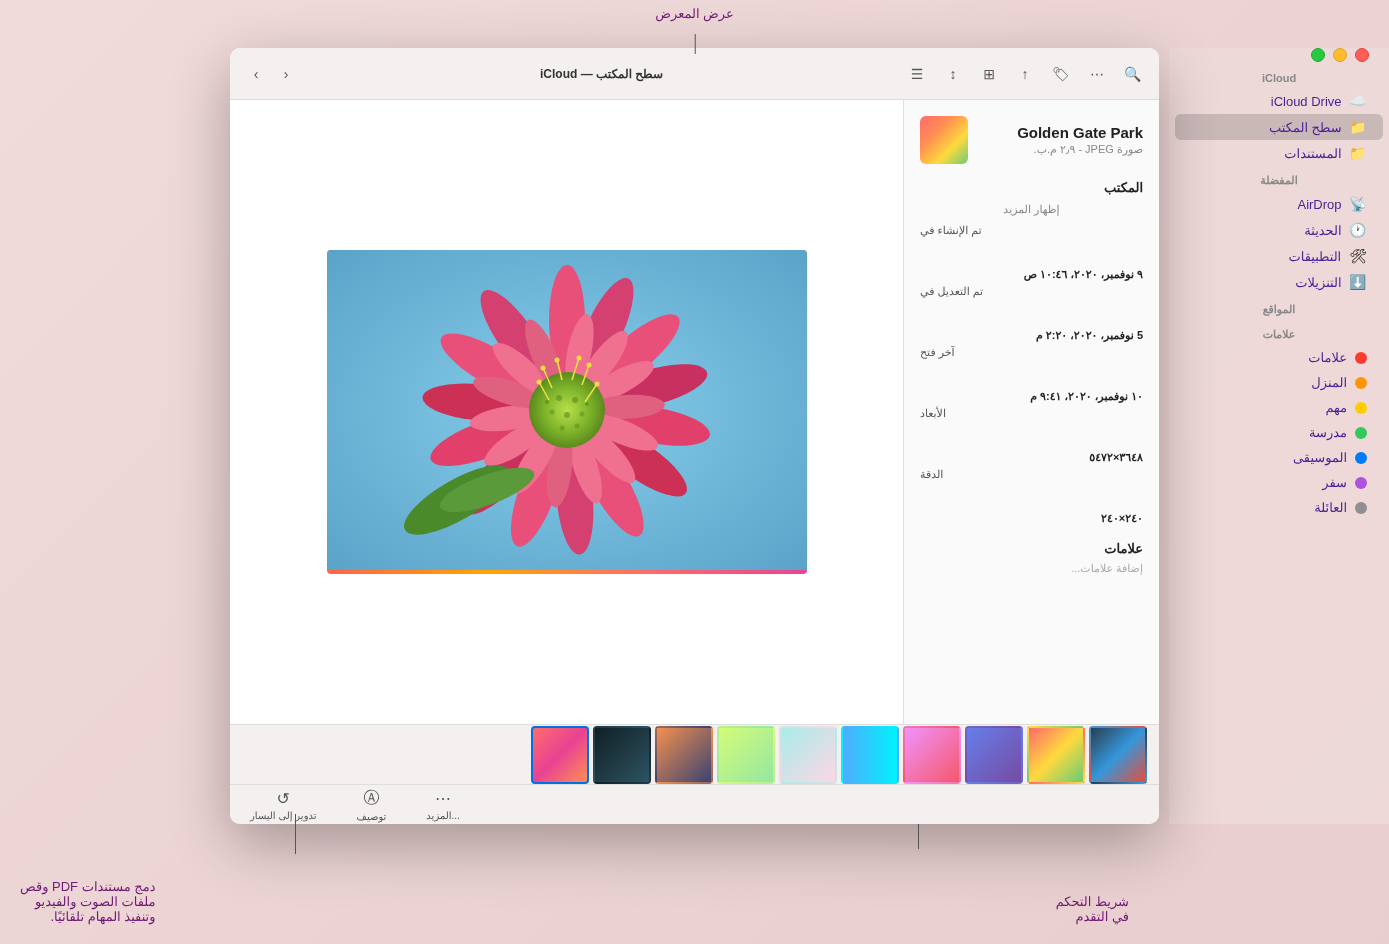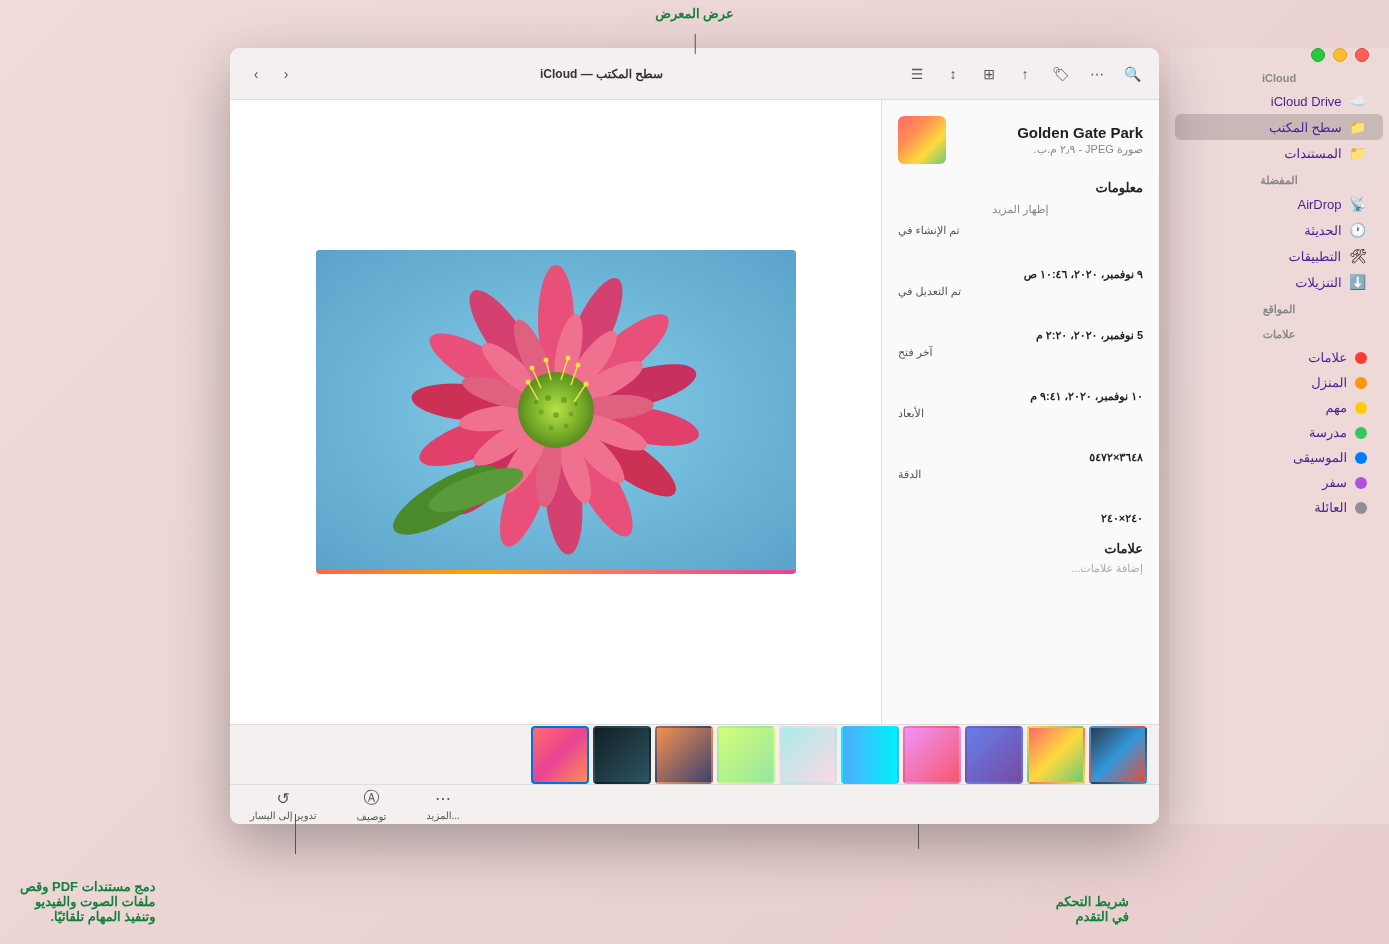--- a/index.html
+++ b/index.html
@@ -77,21 +77,21 @@
 
     
     .content-area {
       flex: 1;
       display: flex;
       overflow: hidden;
     }
 
     
     .info-panel {
-      width: 278px;
+      width: 256px;
       background: #fafafa;
       border-left: 1px solid #e0e0e0;
       padding: 16px;
       overflow-y: auto;
       direction: rtl;
       order: 1;
     }
 
     .file-header {
       display: flex;
@@ -345,24 +345,24 @@
       width: 12px;
       height: 12px;
       border-radius: 50%;
       flex-shrink: 0;
     }
 
     
     .annotation {
       position: absolute;
       font-size: 13px;
-      color: #15803d;
+      color: #701a75;
       direction: rtl;
       text-align: right;
-      font-weight: 700;
+      font-weight: 400;
     }
 
     
     .ann-top {
       top: 6px;
       left: 50%;
       transform: translateX(-50%);
       text-align: center;
     }
 
@@ -524,21 +524,21 @@
         <div>
           <div class="file-title">Golden Gate Park</div>
           <div class="file-subtitle">صورة JPEG - ٢٫٩ م.ب.</div>
         </div>
         <div class="file-thumb">
           <div class="file-thumb-img"></div>
         </div>
       </div>
 
       <div class="info-section">
-        <div class="info-section-title">معلومات</div>
+        <div class="info-section-title">المكتب</div>
         <div class="show-more">إظهار المزيد</div>
 
         <div class="info-row">
           <div class="info-value">٩ نوفمبر، ٢٠٢٠، ١٠:٤٦ ص</div>
           <div class="info-label">تم الإنشاء في</div>
         </div>
 
         <div class="info-row">
           <div class="info-value">5 نوفمبر، ٢٠٢٠، ٢:٢٠ م</div>
           <div class="info-label">تم التعديل في</div>

